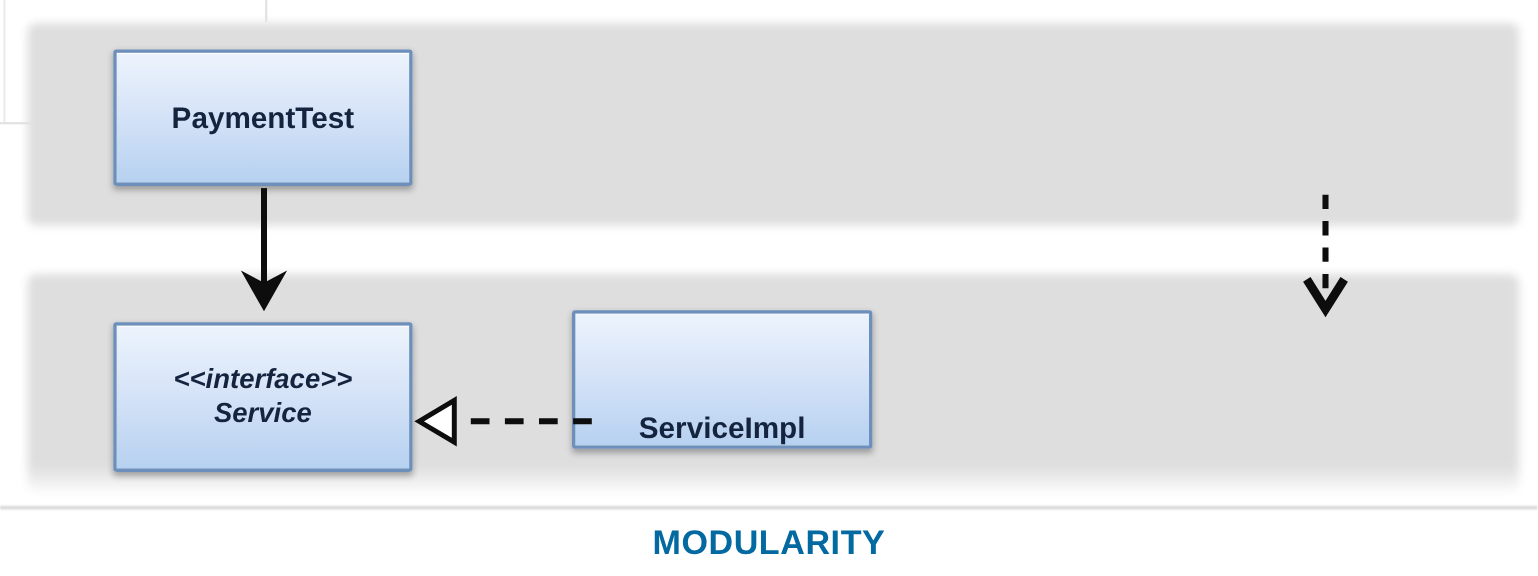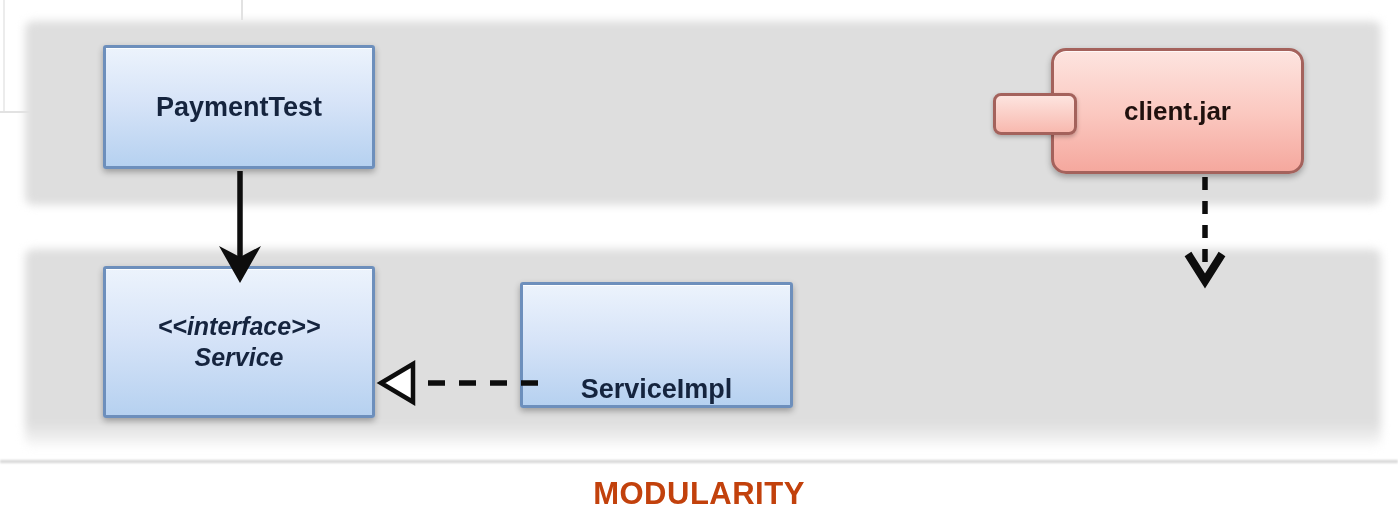--- a/index.html
+++ b/index.html
@@ -50,21 +50,21 @@
   }
   .class-node {
     border: 3px solid #6d8fbc;
     border-radius: 3px;
     background: linear-gradient(180deg, #ecf3fc 0%, #d7e4f8 45%, #b6d1f0 100%);
     box-shadow: 0 3px 6px rgba(0,0,0,0.30), inset 0 1px 0 rgba(255,255,255,0.85);
     color: #15243e;
     font-size: 27px;
   }
   #payment-test      { left: 103px; top: 45px;  width: 272px; height: 124px; }
-  #service-interface { left: 103px; top: 266px; width: 272px; height: 152px; }
+  #service-interface { left: 103px; top: 293px; width: 272px; height: 136px; }
   #service-impl      { left: 520px; top: 282px; width: 273px; height: 126px; justify-content: flex-end; }
   .stereo-line { font-style: italic; font-size: 25px; line-height: 1.25; }
 
   
   .component-node {
     border: 3px solid #a4625c;
     border-radius: 15px;
     background: linear-gradient(180deg, #fde4df 0%, #fbc8c0 52%, #f5a89e 100%);
     box-shadow: 0 3px 6px rgba(0,0,0,0.30), inset 0 1px 0 rgba(255,255,255,0.75);
     color: #20110e;
@@ -86,21 +86,21 @@
   svg.edges { position: absolute; left: 0; top: 0; pointer-events: none; }
 
   .diagram-title {
     position: absolute;
     left: 0; top: 476px;
     width: 100%;
     text-align: center;
     font-size: 31px;
     font-weight: 700;
     letter-spacing: 0.5px;
-    color: #c2410c;
+    color: #0369a1;
   }
 </style>
 </head>
 <body>
 
 <div id="stage">
 
   <div class="band top"></div>
   <div class="band bottom"></div>
   <div class="thin-rule"></div>
@@ -114,24 +114,20 @@
 
   <div class="node class-node" id="service-interface">
     <span class="stereo-line">&lt;&lt;interface&gt;&gt;</span>
     <span class="stereo-line">Service</span>
   </div>
 
   <div class="node class-node" id="service-impl">
     <span>ServiceImpl</span>
   </div>
 
-  <div class="node component-node" id="client-jar">
-    <div class="port-tab"></div>
-    <span>client.jar</span>
-  </div>
 
 
   <svg class="edges" width="1398" height="524" viewBox="0 0 1398 524">
 
     <g>
       <line x1="240" y1="171" x2="240" y2="258" stroke="#0d0d0d" stroke-width="5.5"></line>
       <path d="M240,283 L219,246 L240,257 L261,246 Z" fill="#0d0d0d"></path>
     </g>
 
     <g>

